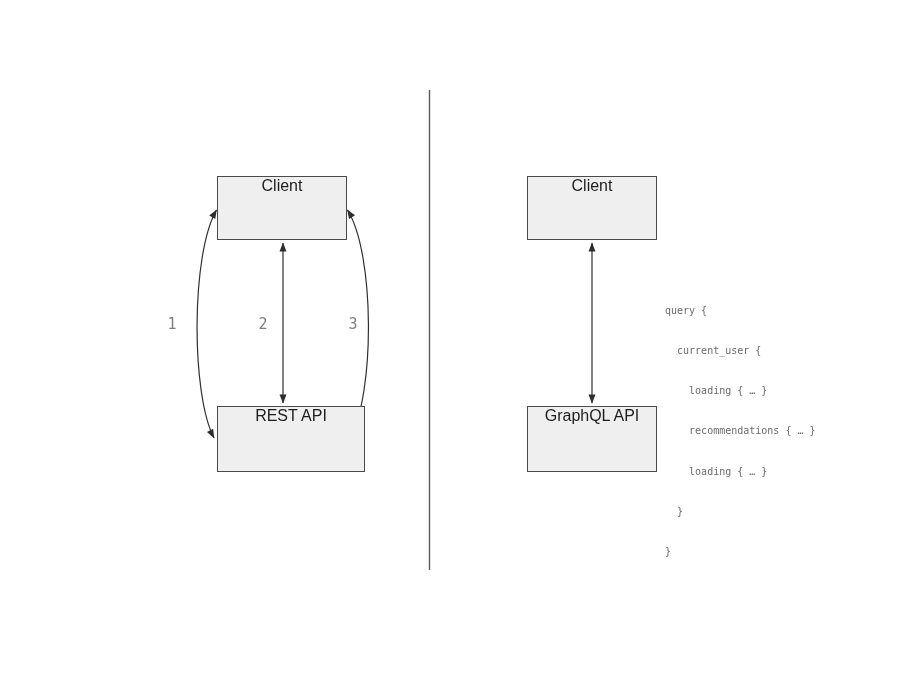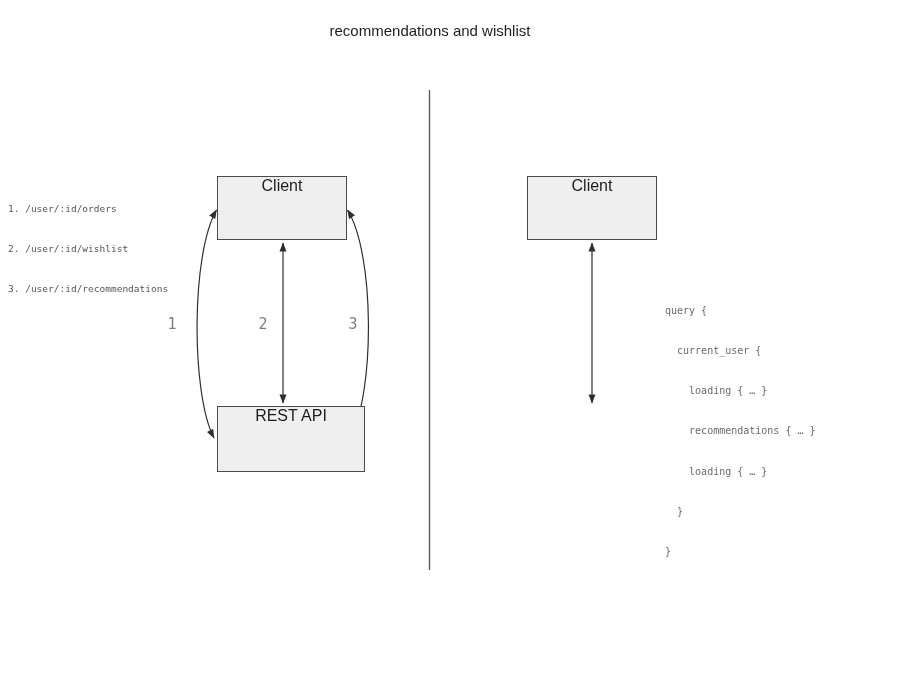--- a/index.html
+++ b/index.html
@@ -80,21 +80,20 @@
     fill: var(--arrow, #2e2e2e);
     stroke: none;
   }
 </style>
 </head>
 <body>
 
 <div class="canvas">
 
   <div class="title">
-    <div>recommendations and wishlist</div>
   </div>
 
   <svg class="svg-layer" width="917" height="689">
     <defs>
       <marker id="ah" orient="auto-start-reverse" markerUnits="userSpaceOnUse" markerWidth="10" markerHeight="8" refX="9" refY="4" viewBox="0 0 10 8">
         <path d="M0.5,0.5 L9.5,4 L0.5,7.5 Z"></path>
       </marker>
     </defs>
 
     <line class="divider" x1="429.5" y1="90" x2="429.5" y2="570"></line>
@@ -110,26 +109,24 @@
   </div>
 
   <div class="node" style="left:217px; top:406px; width:148px; height:66px;">
     <span>REST API</span>
   </div>
 
   <div class="node" style="left:527px; top:176px; width:130px; height:64px;">
     <span>Client</span>
   </div>
 
+  <div class="node" style="left:527px; top:406px; width:130px; height:66px;">
+    <span>GraphQL API</span>
+  </div>
 
-  <div class="endpoints mono">
-    <div>1. /user/:id/orders</div>
-    <div>2. /user/:id/wishlist</div>
-    <div>3. /user/:id/recommendations</div>
-  </div>
 
   <span class="arrow-num" style="left:164px; top:315px;">1</span>
   <span class="arrow-num" style="left:255px; top:315px;">2</span>
   <span class="arrow-num" style="left:345px; top:315px;">3</span>
 
   <div class="query mono">
     <div>query {</div>
     <div>  current_user {</div>
     <div>    loading { … }</div>
     <div>    recommendations { … }</div>

